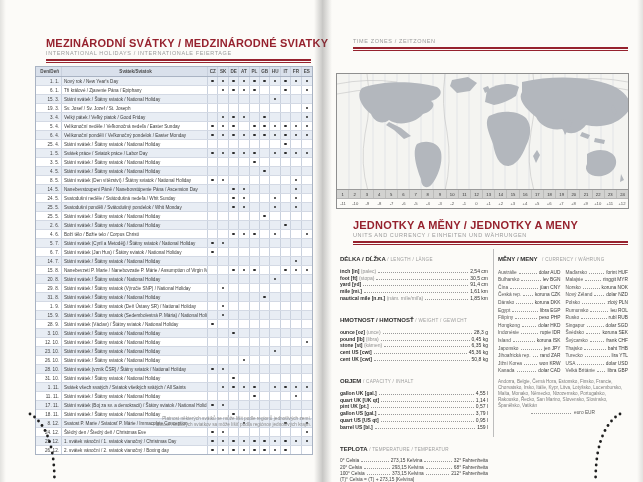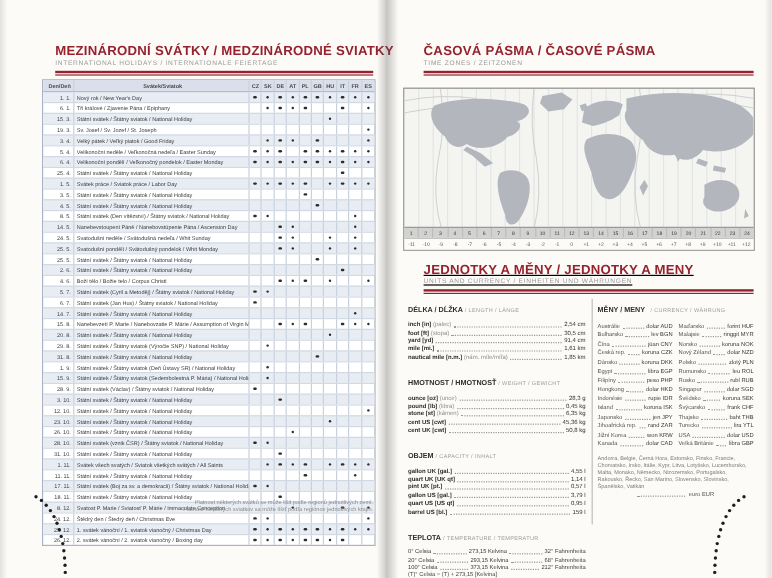--- a/index.html
+++ b/index.html
@@ -976,21 +976,20 @@
         <circle cx="31" cy="39" r="1.4"></circle>
         <circle cx="32.3" cy="45" r="1.4"></circle>
       <circle cx="33.2" cy="51" r="1.4"></circle>
         <circle cx="33.8" cy="57" r="1.4"></circle>
         <circle cx="34.2" cy="63" r="1.4"></circle>
       <circle cx="34.4" cy="69" r="1.4"></circle>
     </g>
   </svg>
 
   <div class="title-block" style="left:353px;top:37px;width:275px;">
-    <div class="page-title">ČASOVÁ PÁSMA / ČASOVÉ PÁSMA</div>
     <div class="page-sub">TIME ZONES / ZEITZONEN</div>
     <div class="rule"></div>
   </div>
 
   <div class="mapbox">
     <div class="maparea">
       <svg width="291" height="117" viewBox="0 0 291 117">
         <rect x="0" y="0" width="291" height="117" fill="#f4f4f1"></rect>
         <g stroke="#d2d6dc" stroke-width="0.5" fill="none">
           <path d="M12,0 V117"></path>
@@ -1092,21 +1091,21 @@
         <div>+6</div>
         <div>+7</div>
         <div>+8</div>
         <div>+9</div>
         <div>+10</div>
         <div>+11</div>
         <div>+12</div>
       </div>
   </div>
 
-  <div class="title-block" style="left:353px;top:219px;width:275px;text-decoration:underline;">
+  <div class="title-block" style="left:353px;top:219px;width:275px;">
     <div class="page-title">JEDNOTKY A MĚNY / JEDNOTKY A MENY</div>
     <div class="page-sub">UNITS AND CURRENCY / EINHEITEN UND WÄHRUNGEN</div>
     <div class="rule"></div>
   </div>
 
   <div class="unitcols">
     <div class="unit-left" id="unit-sections">
         <div class="unit-section">
           <div class="sec-head"><span class="sec-name">DÉLKA / DĹŽKA</span><span class="sec-tr"> / LENGTH / LÄNGE</span></div>
           <div class="u-line">

